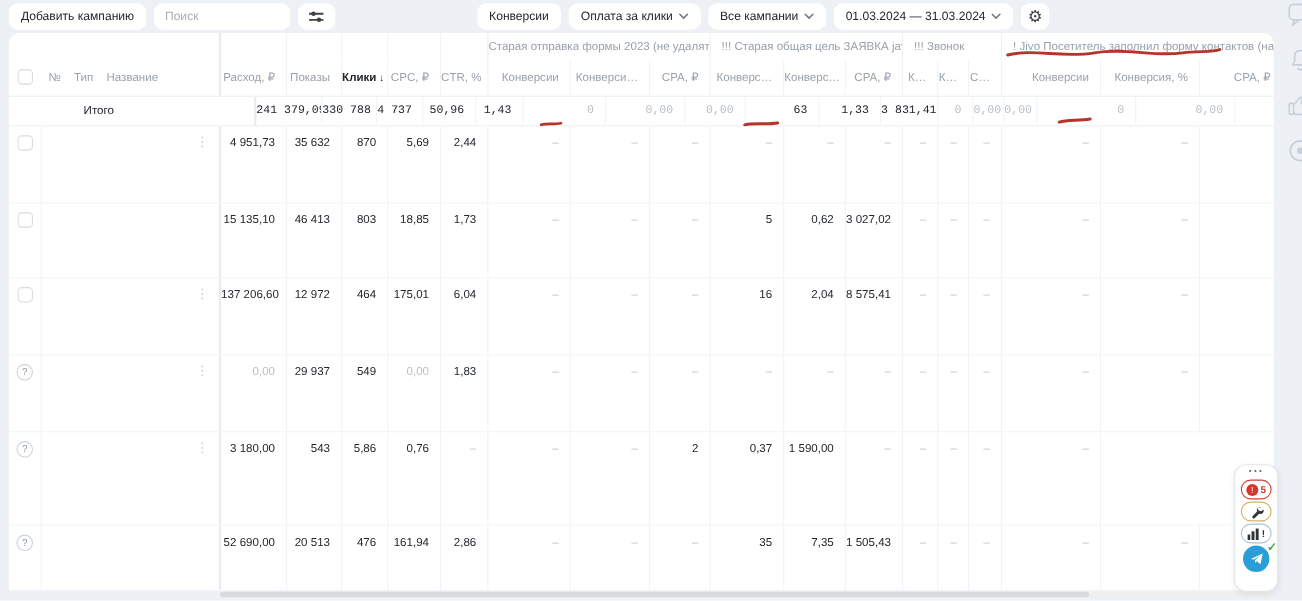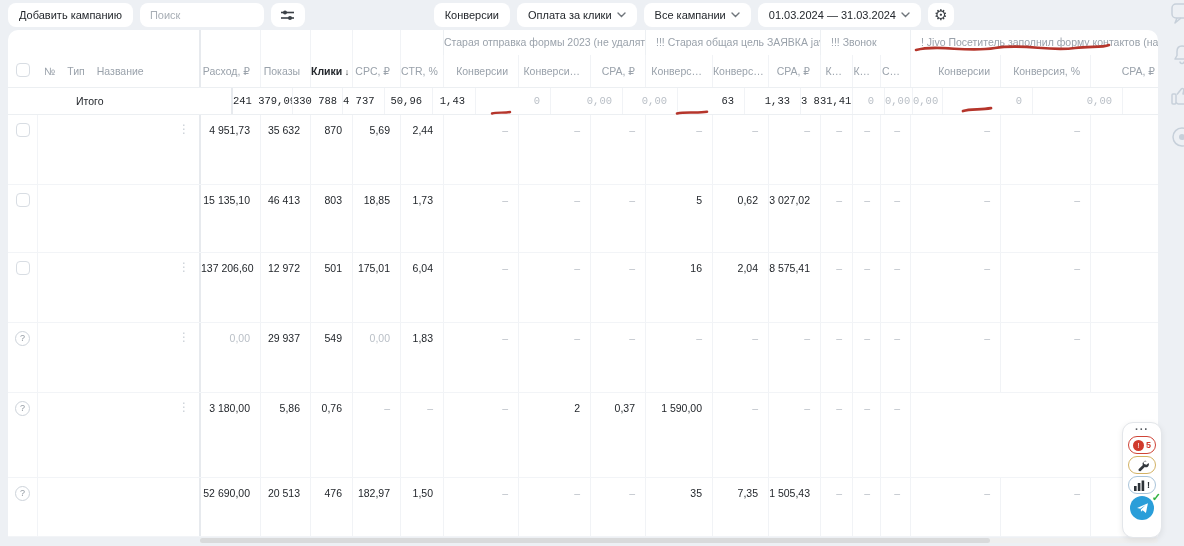--- a/index.html
+++ b/index.html
@@ -206,21 +206,21 @@
         <div class="cell num dnum muted">–</div>
         <div class="cell num dnum"></div>
       </div>
       <div class="grid-row drow" style="height: 70px;">
         <div class="cell cb-wrap cb-border"><span class="checkbox"></span></div>
         <div class="cell name-cell">
           <span class="kebab">⋮</span>
         </div>
         <div class="cell num dnum bStrong">137 206,60</div>
         <div class="cell num dnum">12 972</div>
-        <div class="cell num dnum">501</div>
+        <div class="cell num dnum">464</div>
         <div class="cell num dnum">175,01</div>
         <div class="cell num dnum">6,04</div>
         <div class="cell num dnum muted">–</div>
         <div class="cell num dnum muted">–</div>
         <div class="cell num dnum muted">–</div>
         <div class="cell num dnum">16</div>
         <div class="cell num dnum">2,04</div>
         <div class="cell num dnum">8 575,41</div>
         <div class="cell num dnum muted">–</div>
         <div class="cell num dnum muted">–</div>
@@ -251,20 +251,21 @@
         <div class="cell num dnum muted">–</div>
         <div class="cell num dnum muted">–</div>
         <div class="cell num dnum"></div>
       </div>
       <div class="grid-row drow" style="height: 85px;">
         <div class="cell cb-wrap cb-border"><span class="helpicon">?</span></div>
         <div class="cell name-cell">
           <span class="kebab">⋮</span>
         </div>
         <div class="cell num dnum bStrong">3 180,00</div>
+        <div class="cell num dnum">543</div>
         <div class="cell num dnum">5,86</div>
         <div class="cell num dnum">0,76</div>
         <div class="cell num dnum muted">–</div>
         <div class="cell num dnum muted">–</div>
         <div class="cell num dnum muted">–</div>
         <div class="cell num dnum">2</div>
         <div class="cell num dnum">0,37</div>
         <div class="cell num dnum">1 590,00</div>
         <div class="cell num dnum muted">–</div>
         <div class="cell num dnum muted">–</div>
@@ -272,22 +273,22 @@
         <div class="cell num dnum muted">–</div>
         <div class="cell num dnum muted">–</div>
         <div class="cell num dnum"></div>
       </div>
       <div class="grid-row drow" style="height: 59px;">
         <div class="cell cb-wrap cb-border"><span class="helpicon">?</span></div>
         <div class="cell name-cell"></div>
         <div class="cell num dnum bStrong">52 690,00</div>
         <div class="cell num dnum">20 513</div>
         <div class="cell num dnum">476</div>
-        <div class="cell num dnum">182,97</div>
-        <div class="cell num dnum">1,50</div>
+        <div class="cell num dnum">161,94</div>
+        <div class="cell num dnum">2,86</div>
         <div class="cell num dnum muted">–</div>
         <div class="cell num dnum muted">–</div>
         <div class="cell num dnum muted">–</div>
         <div class="cell num dnum">35</div>
         <div class="cell num dnum">7,35</div>
         <div class="cell num dnum">1 505,43</div>
         <div class="cell num dnum muted">–</div>
         <div class="cell num dnum muted">–</div>
         <div class="cell num dnum muted">–</div>
         <div class="cell num dnum muted">–</div>

